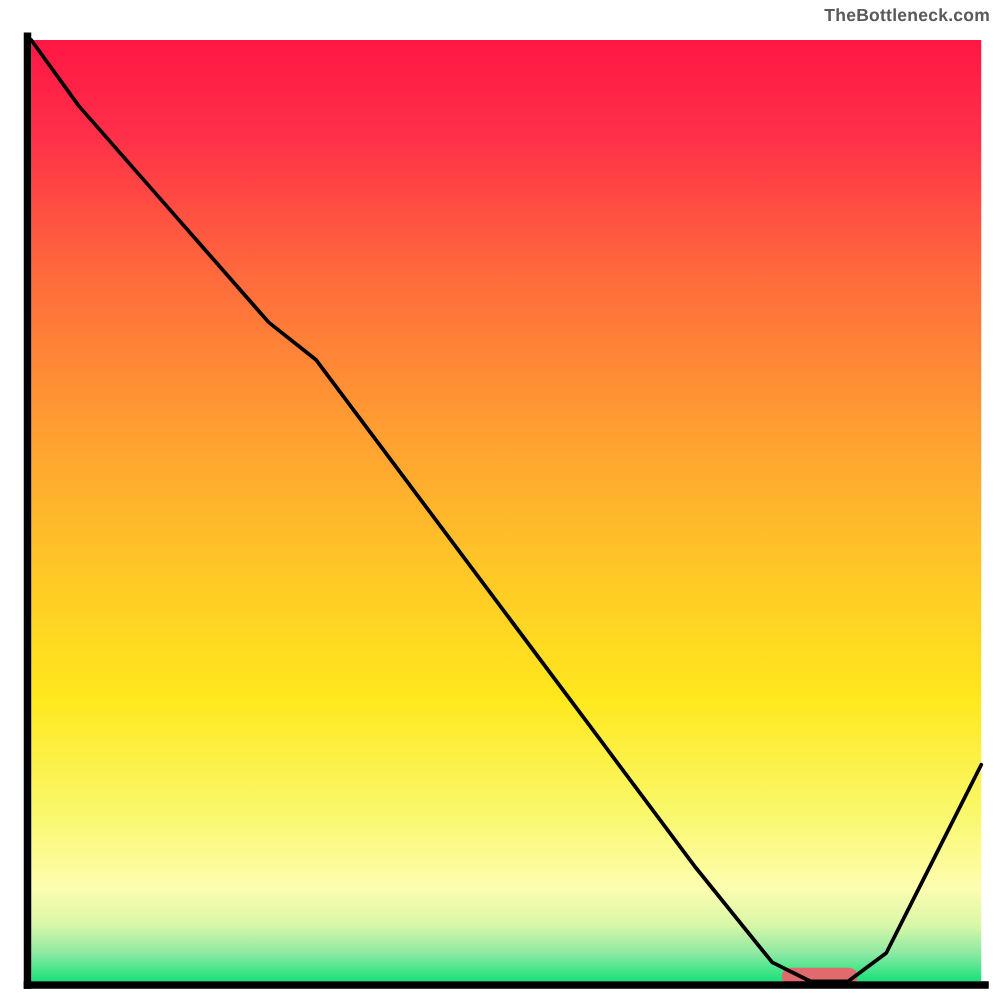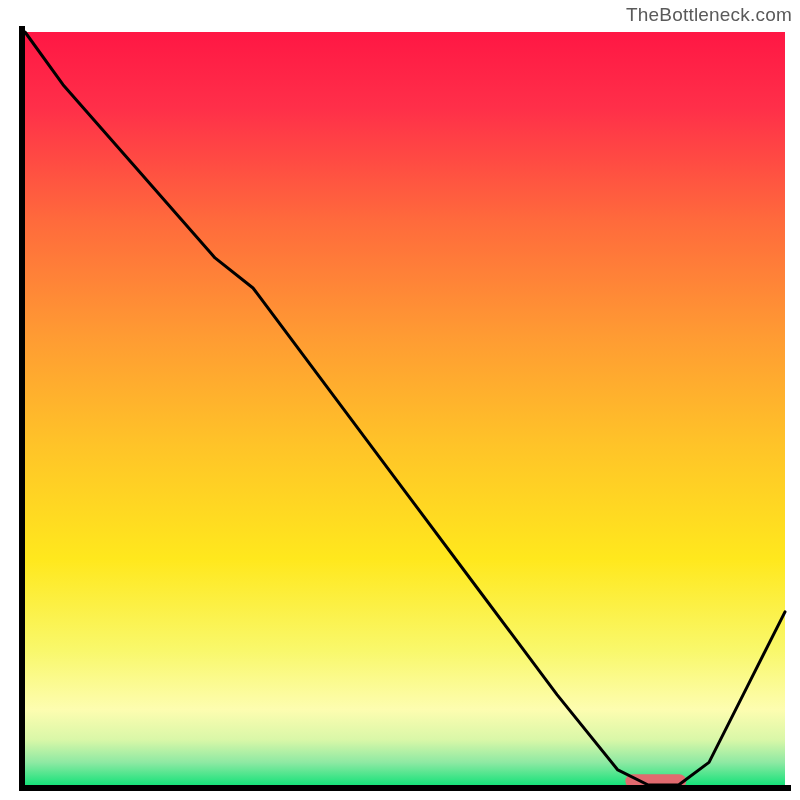--- a/index.html
+++ b/index.html
@@ -13,22 +13,22 @@
   }
   .chart-container {
     position: relative;
     width: 800px;
     height: 800px;
   }
   .watermark {
     position: absolute;
     top: 4px;
     right: 8px;
-    font-size: 19px;
-    font-weight: normal;
+    font-size: 14px;
+    font-weight: bold;
     color: #5a5a5a;
     letter-spacing: 0.2px;
     z-index: 5;
   }
   svg.plot {
     position: absolute;
     top: 0;
     left: 0;
   }
 </style>

